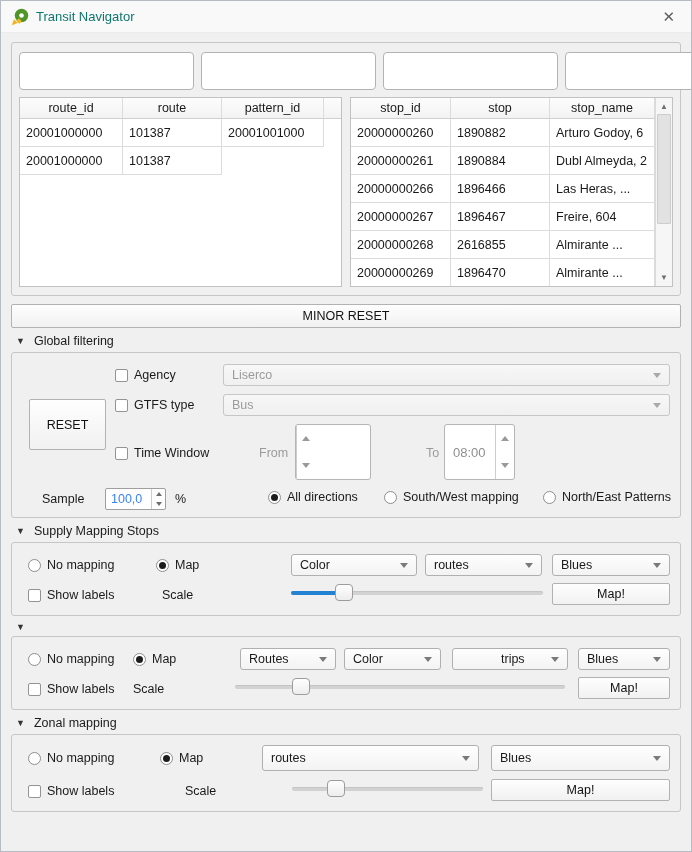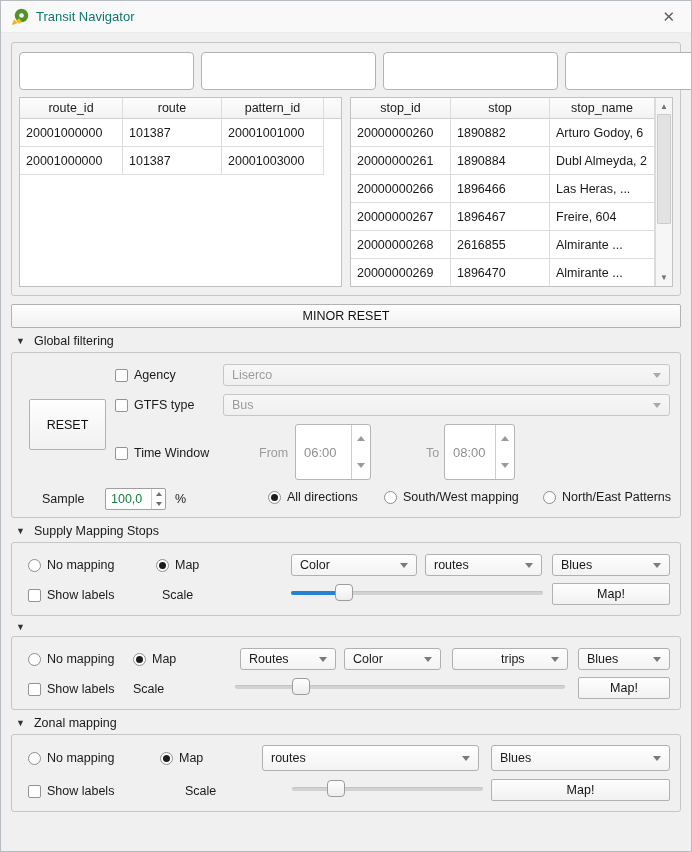--- a/index.html
+++ b/index.html
@@ -80,21 +80,21 @@
                  color:#8f8f8f; font-size:13px; }
   .spin-col { width:19px; border-left:1px solid #cdcdcd; display:flex;
               flex-direction:column; }
   .spin-col > div { flex:1; display:flex; align-items:center; justify-content:center; }
   .arr-up { width:0; height:0; border-left:4px solid transparent; border-right:4px solid transparent;
             border-bottom:5px solid #9a9a9a; }
   .arr-dn { width:0; height:0; border-left:4px solid transparent; border-right:4px solid transparent;
             border-top:5px solid #9a9a9a; }
   .nspin { position:absolute; background:#fff; border:1px solid #9f9f9f; border-radius:2px;
            display:flex; height:22px; }
-  .nspin .tval { flex:1; display:flex; align-items:center; padding-left:5px; color:#15803d; }
+  .nspin .tval { flex:1; display:flex; align-items:center; padding-left:5px; color:#3b82f6; }
   .nspin .spin-col { width:14px; }
   .nspin .arr-up { border-left-width:3.5px; border-right-width:3.5px; border-bottom-width:4px;
                    border-bottom-color:#6e6e6e; }
   .nspin .arr-dn { border-left-width:3.5px; border-right-width:3.5px; border-top-width:4px;
                    border-top-color:#6e6e6e; }
   
   .slider { position:absolute; height:20px; }
   .slider-track { position:absolute; left:0; right:0; top:8px; height:4px;
                   background:#d2d2d2; border-radius:2px; box-shadow:inset 0 1px 0 #c4c4c4; }
   .slider-fill { position:absolute; left:0; top:8px; height:4px; border-radius:2px; }
@@ -140,21 +140,20 @@
           </div>
           <div class="trow cols-l">
             <div>20001000000</div>
             <div>101387</div>
             <div>20001001000</div>
             <div class="fill"></div>
           </div>
           <div class="trow cols-l">
             <div>20001000000</div>
             <div>101387</div>
-            <div>20001003000</div>
             <div class="fill"></div>
           </div>
         </div>
 
         <div class="ttable">
           <div class="thead cols-r">
             <div>stop_id</div>
             <div>stop</div>
             <div>stop_name</div>
             <div class="fill"></div>
@@ -230,21 +229,20 @@
         <span class="ctext">Bus</span>
         <span class="carrow"></span>
       </div>
 
       <label class="check" style="left:103px;top:93px;">
         <span class="cbox"></span>
         <span>Time Window</span>
       </label>
       <span class="lbl dis" style="left:247px;top:93px;">From</span>
       <div class="tspin" style="left:283px;top:71px;width:76px;height:56px;">
-        <span class="tval">06:00</span>
         <div class="spin-col">
           <div>
               <span class="arr-up"></span>
             </div>
           <div>
               <span class="arr-dn"></span>
             </div>
         </div>
       </div>
       <span class="lbl dis" style="left:414px;top:93px;">To</span>

